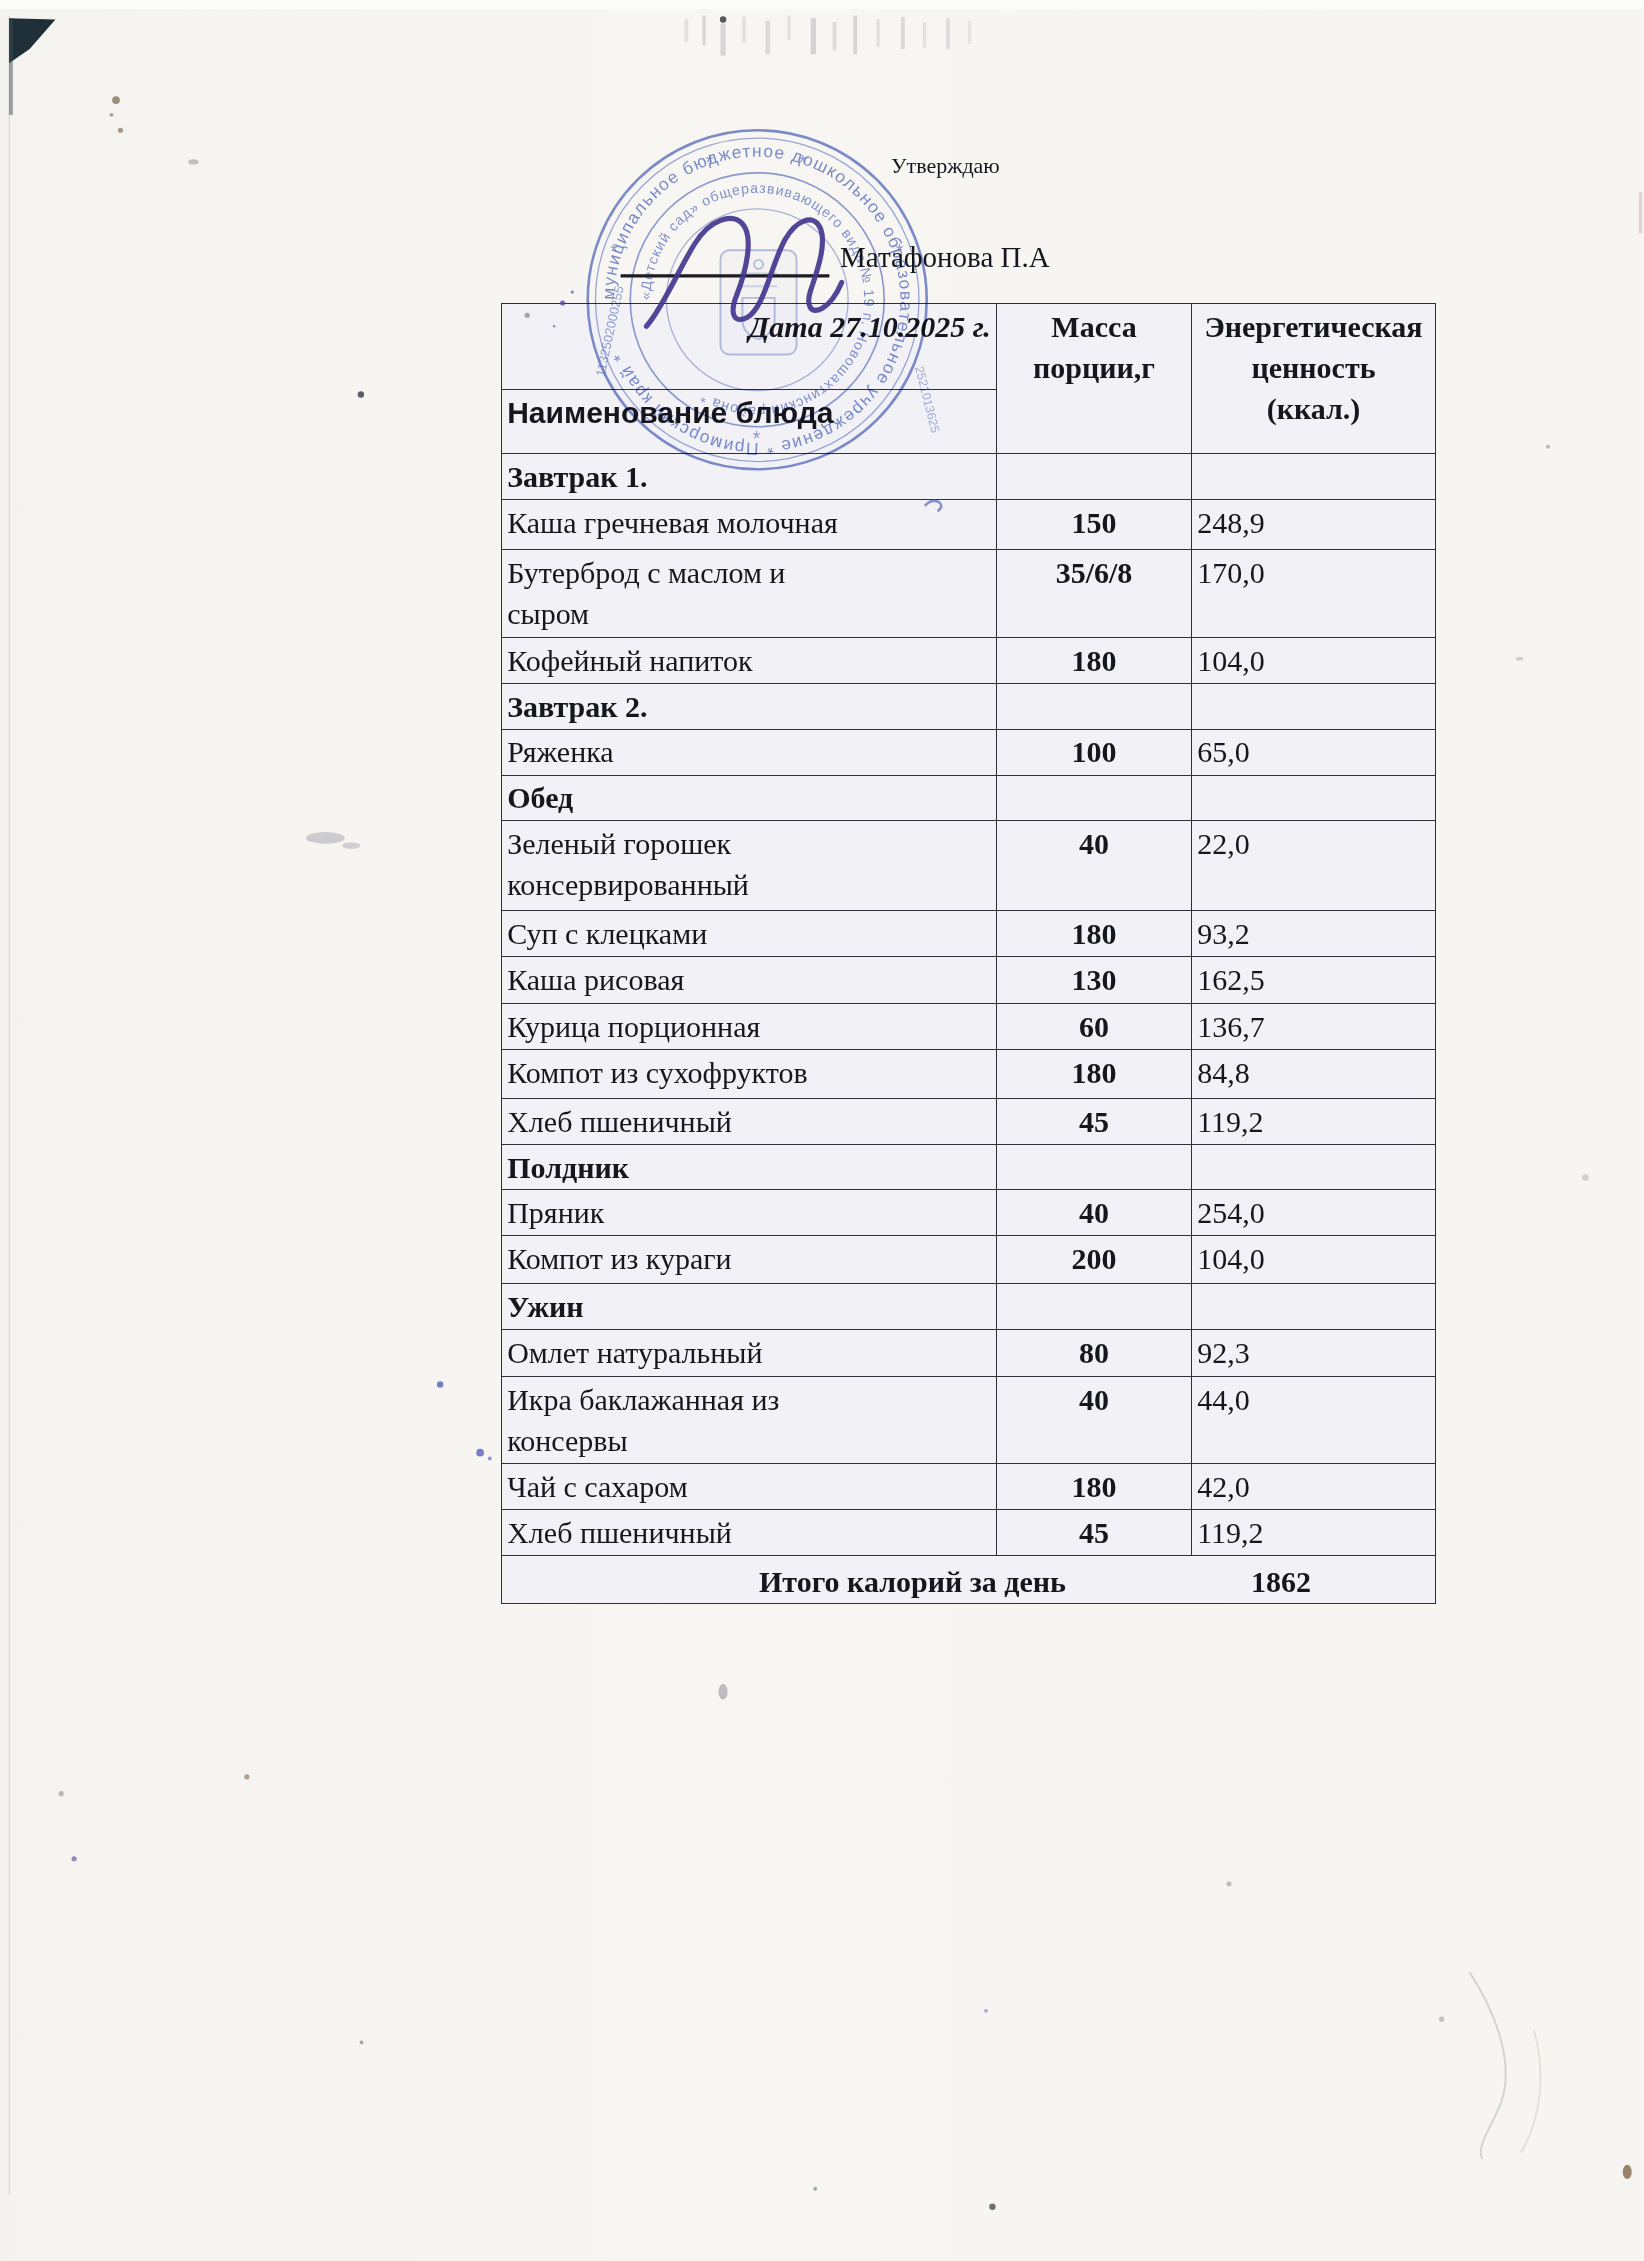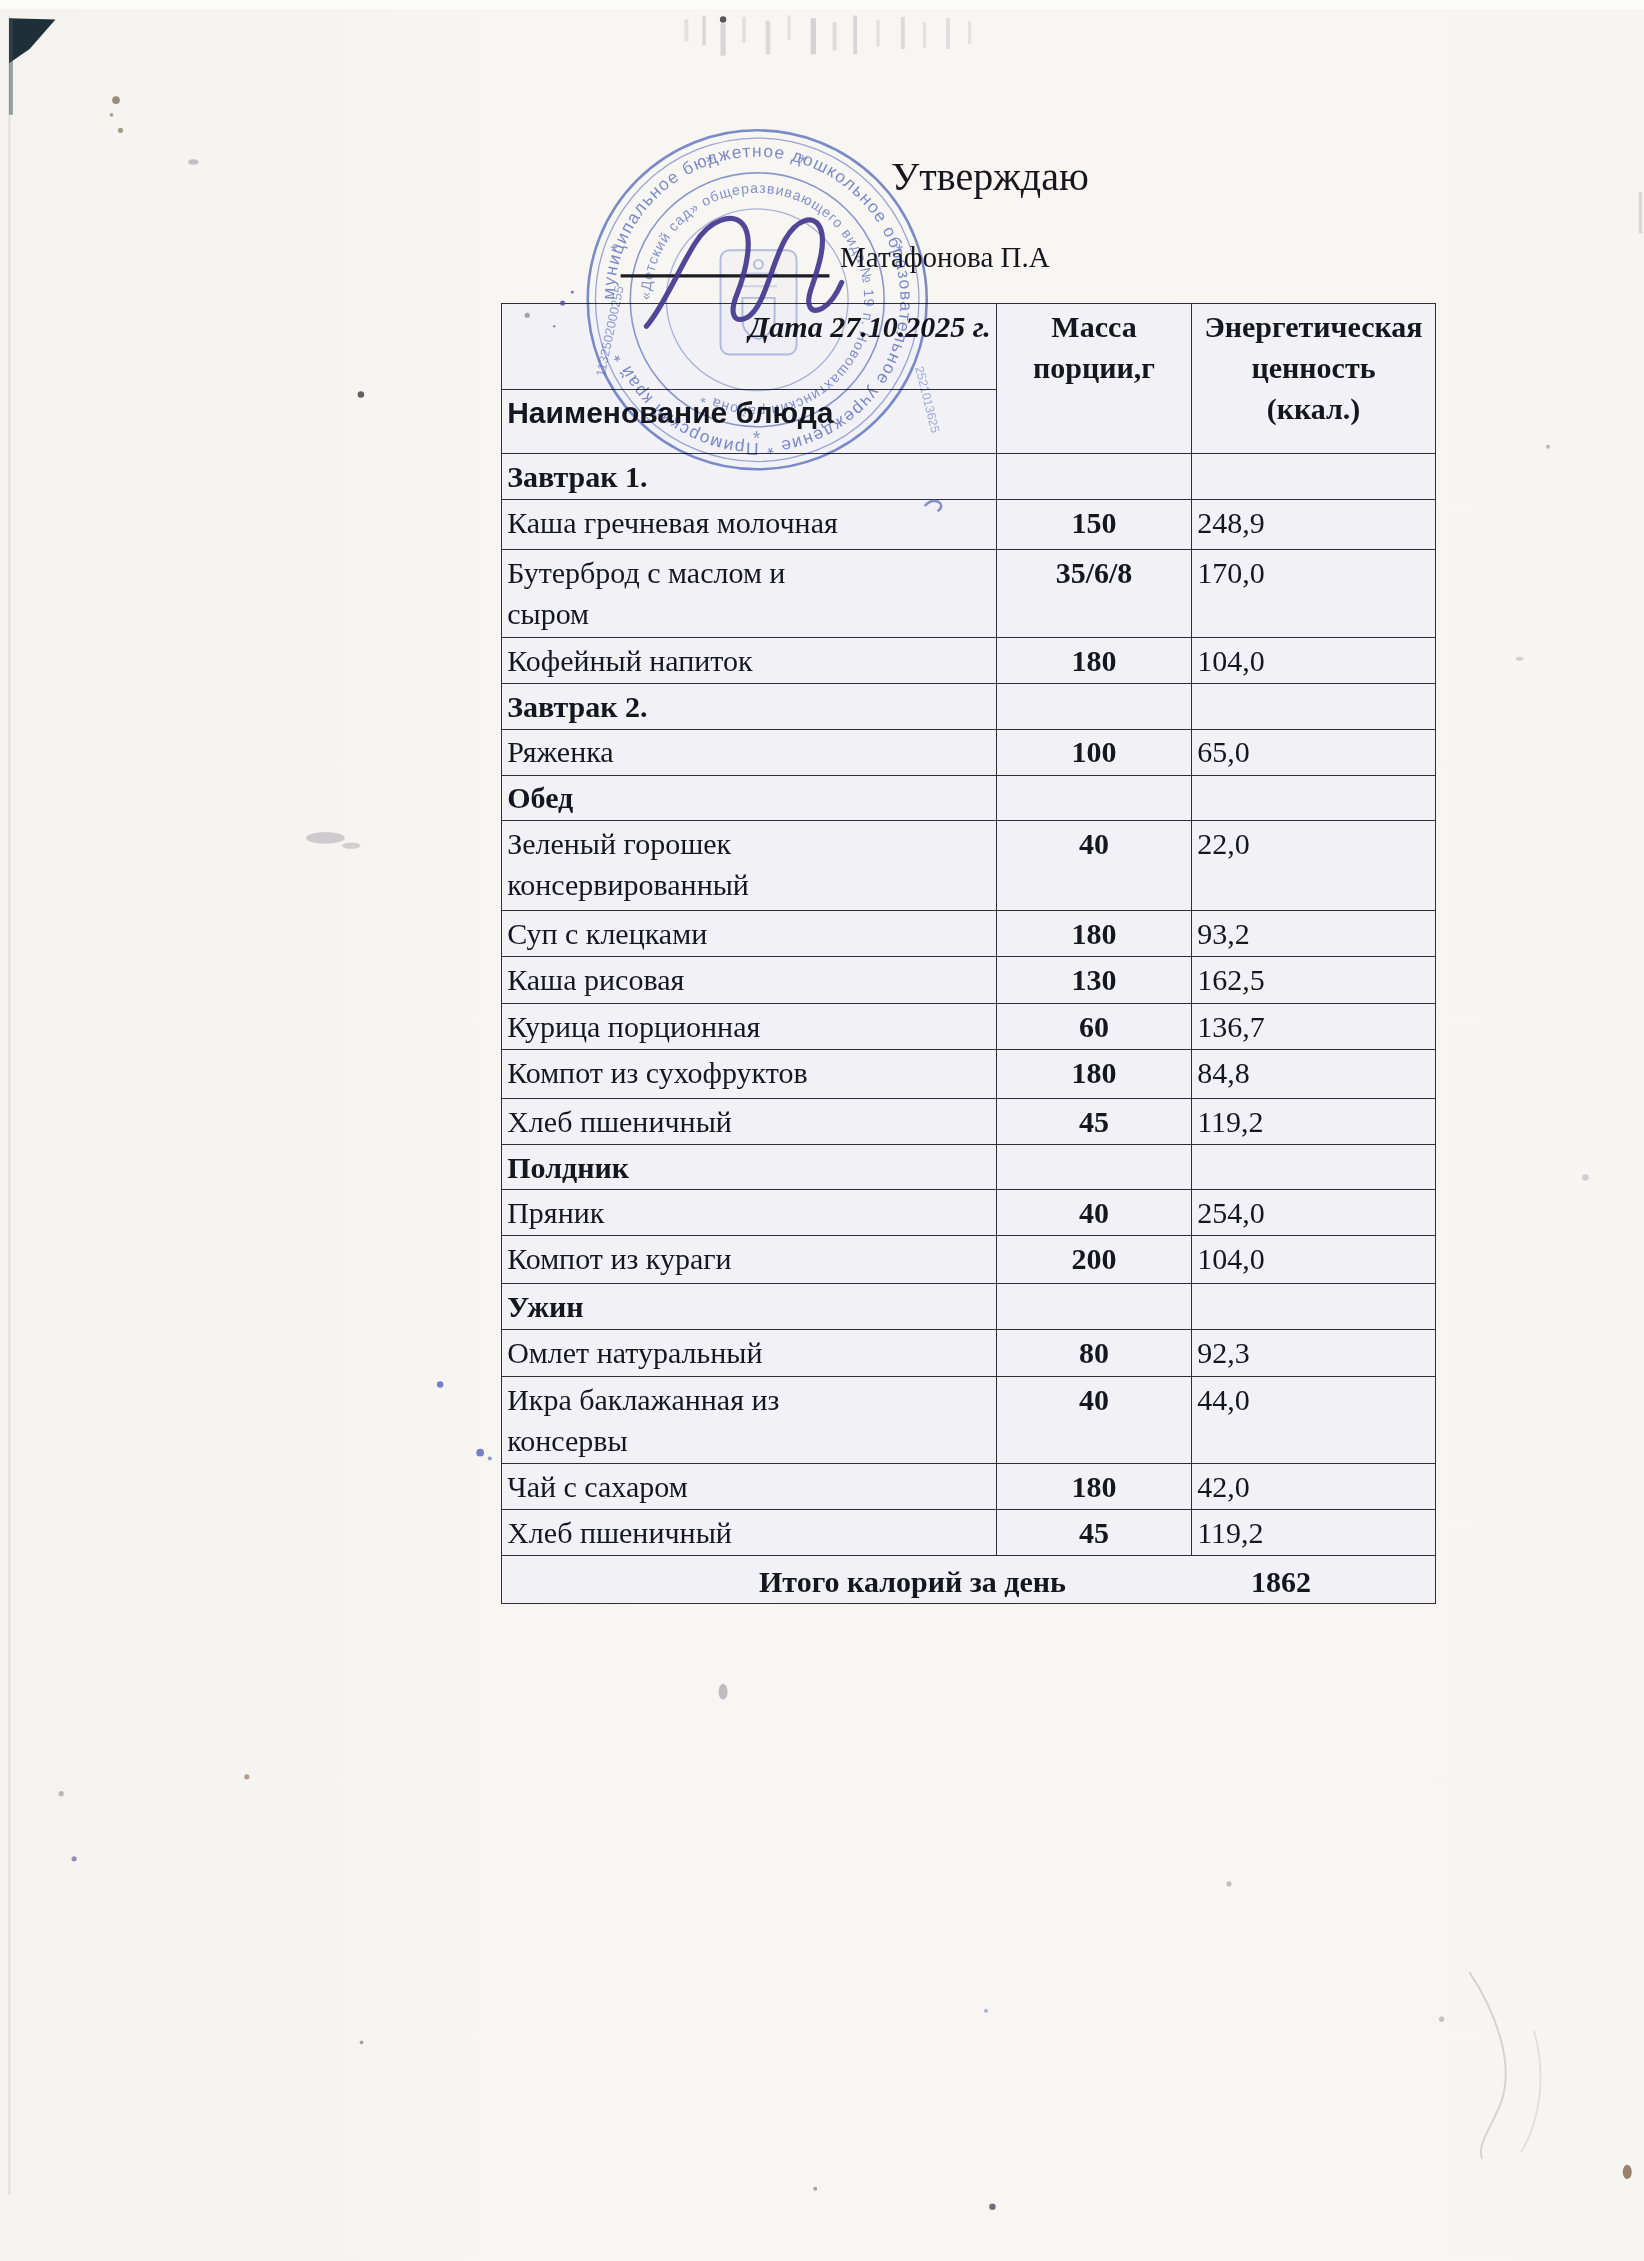--- a/index.html
+++ b/index.html
@@ -3,21 +3,21 @@
 <meta charset="utf-8">
 <style>
   html,body{margin:0;padding:0;background:#fdfdfc;}
   #page{
     position:relative;width:1644px;height:2261px;overflow:hidden;
     background:linear-gradient(90deg,#f4f3ef 0%,#f7f6f3 40%,#f6f5f1 100%);
     font-family:"Liberation Serif",serif;color:#16161e;
   }
   
   .approve-line{position:absolute;white-space:nowrap;}
-  #approve-1{left:891px;top:153px;font-size:40px;}
+  #approve-1{left:891px;top:153px;font-size:22px;}
   #approve-2{left:752px;top:193px;font-size:31px;}
   #approve-3{left:840px;top:241px;font-size:29px;}
   
   #menu-table{
     position:absolute;left:501px;top:303px;width:934px;
     border-collapse:collapse;table-layout:fixed;background:#f2f2f6;
   }
   #menu-table td{
     border:1.9px solid #2e2e38;font-size:30px;line-height:41px;
     vertical-align:top;padding:1.9px 5.2px;overflow:hidden;

